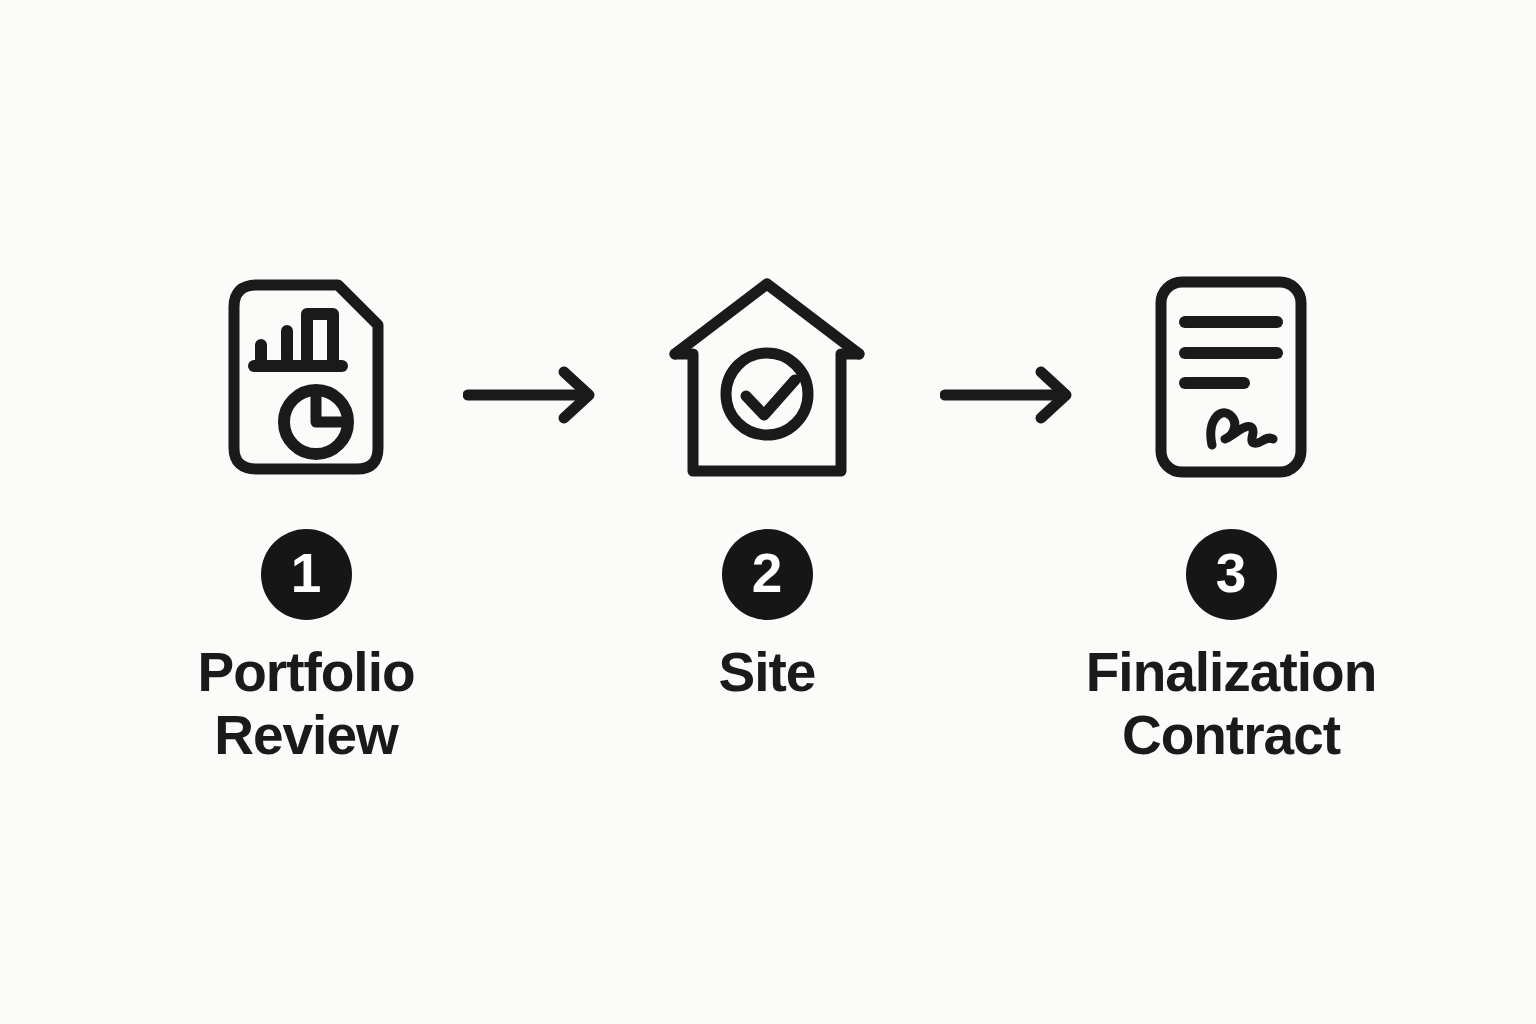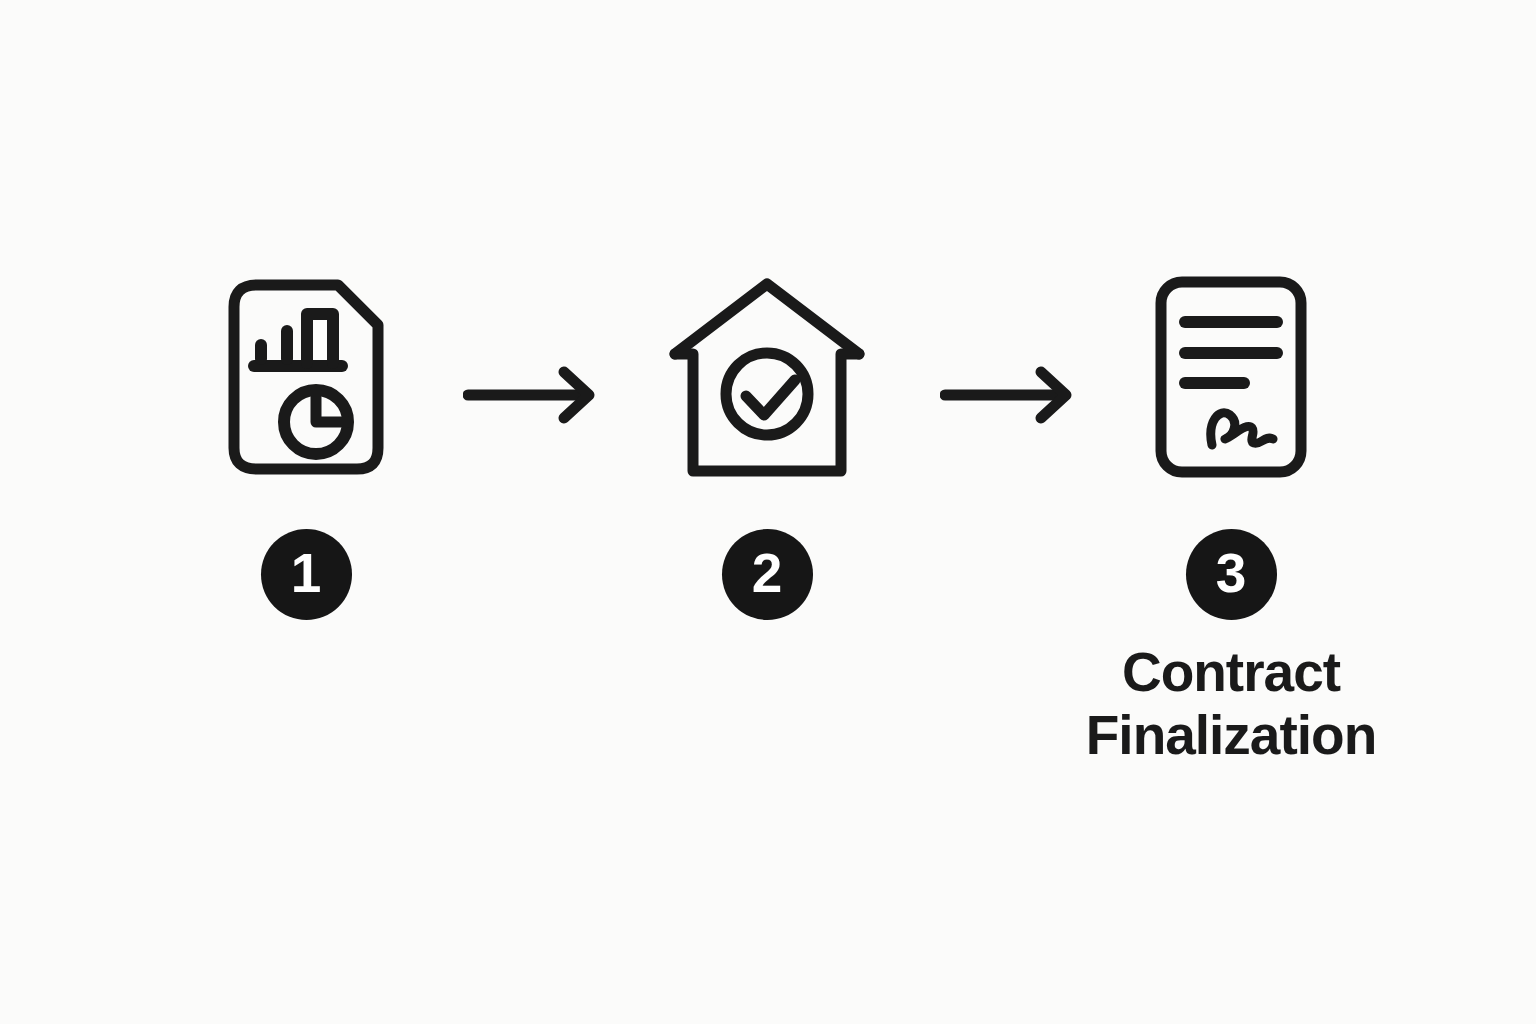--- a/index.html
+++ b/index.html
@@ -85,20 +85,22 @@
         <path class="ink-stroke" stroke-width="12" d="M79 84 V35 H105 V84"></path>
 
         <circle class="ink-stroke" stroke-width="12" cx="88" cy="143" r="32"></circle>
         <path class="ink-stroke" stroke-width="11" d="M88 112 V143 H119"></path>
       </svg>
     </div>
     <div class="badge">
       <span>1</span>
     </div>
     <div class="step-label">
+      <div>Portfolio</div>
+      <div>Review</div>
     </div>
   </div>
 
   <svg class="arrow" style="left:463px;" width="132" height="62" viewBox="0 0 132 62">
     <path class="ink-stroke" stroke-width="11" d="M5 31 H121"></path>
     <path class="ink-stroke" stroke-width="11" d="M101 8 L126 31 L101 54"></path>
   </svg>
 
   <div class="step" style="left:537px;">
     <div class="step-icon-box">
@@ -109,20 +111,21 @@
         <path class="ink-stroke" stroke-width="11" d="M6 77 H24 V194 H172 V77 H190"></path>
 
         <circle class="ink-stroke" stroke-width="11" cx="98" cy="117" r="41"></circle>
         <path class="ink-stroke" stroke-width="11" d="M77 119 L95 138 L126 103"></path>
       </svg>
     </div>
     <div class="badge">
       <span>2</span>
     </div>
     <div class="step-label">
+      <div>Site</div>
     </div>
   </div>
 
   <svg class="arrow" style="left:940px;" width="132" height="62" viewBox="0 0 132 62">
     <path class="ink-stroke" stroke-width="11" d="M5 31 H121"></path>
     <path class="ink-stroke" stroke-width="11" d="M101 8 L126 31 L101 54"></path>
   </svg>
 
   <div class="step" style="left:1001px;">
     <div class="step-icon-box">
@@ -134,18 +137,18 @@
         <path class="ink-stroke" stroke-width="12" d="M30 77 H122"></path>
         <path class="ink-stroke" stroke-width="12" d="M30 107 H89"></path>
 
         <path class="ink-stroke" stroke-width="9" d="M57 169 C52 146 64 131 75 139 C84 146 79 160 70 163 C79 159 92 146 97 152 C101 157 93 165 99 167 C106 169 110 159 118 163"></path>
       </svg>
     </div>
     <div class="badge">
       <span>3</span>
     </div>
     <div class="step-label">
+      <div>Finalization</div>
       <div>Contract</div>
-      <div>Finalization</div>
     </div>
   </div>
 
 </div>
 
 </body></html>

